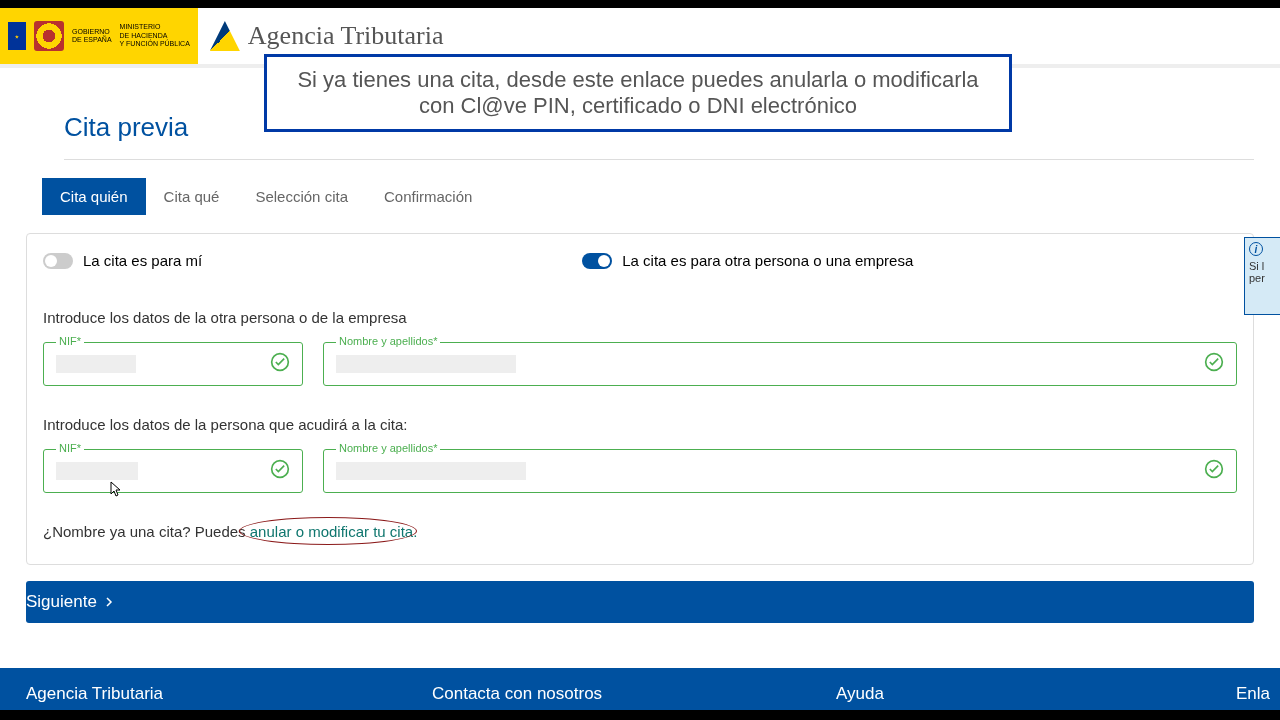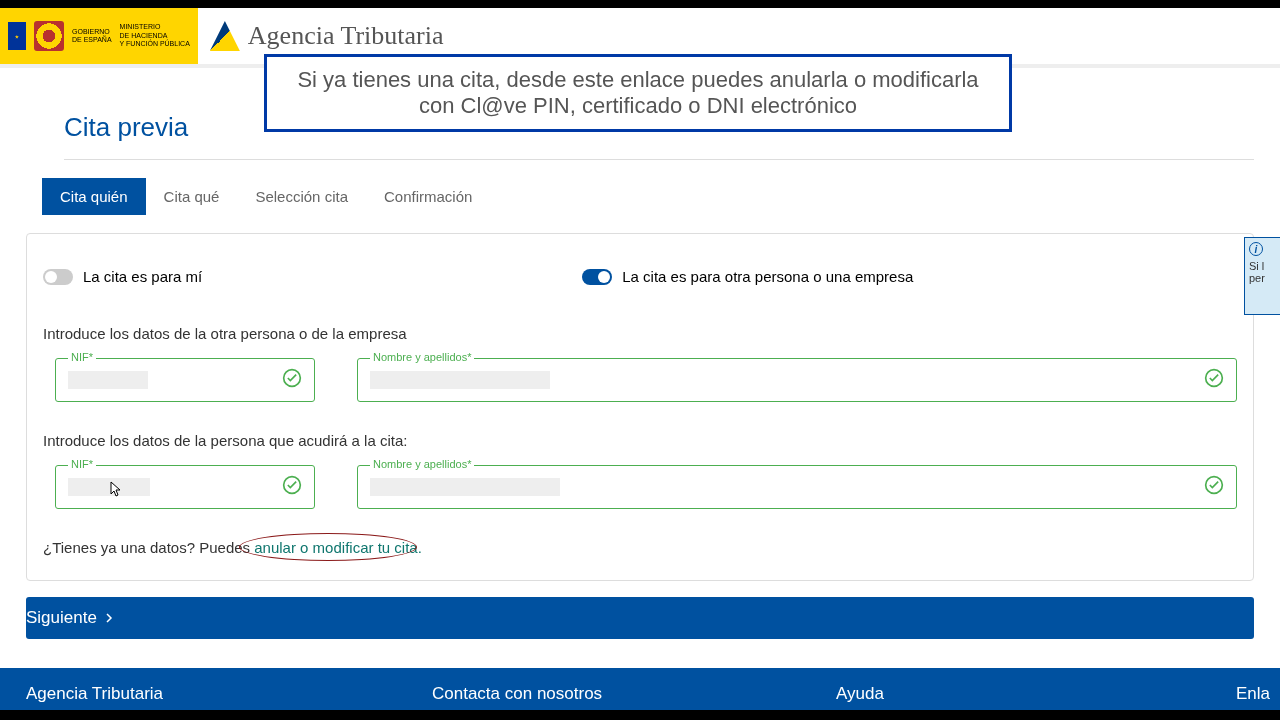--- a/index.html
+++ b/index.html
@@ -19,31 +19,31 @@
 
 .callout { position: absolute; top: 54px; left: 264px; width: 748px; background: #fff; border: 3px solid #0039a6; padding: 10px 18px; text-align: center; font-size: 22px; color: #555; z-index: 10; }
 
 .page { padding: 0 26px; }
 .page-title { font-size: 26px; color: #0051a0; margin-top: 44px; margin-bottom: 18px; border-bottom: 1px solid #ddd; padding-bottom: 16px; margin-left: 38px; }
 
 .tabs { display: flex; gap: 0; margin-bottom: 18px; padding-left: 16px; }
 .tab { padding: 10px 18px; font-size: 15px; color: #666; cursor: pointer; }
 .tab.active { background: #0051a0; color: #fff; }
 
-.card { border: 1px solid #ddd; border-radius: 4px; padding: 34px 16px 24px; }
+.card { border: 1px solid #ddd; border-radius: 4px; padding: 18px 16px 24px; }
 .toggle-row { display: flex; gap: 380px; margin-bottom: 40px; }
 .toggle-item { display: flex; align-items: center; gap: 10px; font-size: 15px; }
 .switch { width: 30px; height: 16px; border-radius: 10px; position: relative; display: inline-block; }
 .switch.off { background: #ccc; }
 .switch.off::after { content: ""; position: absolute; width: 12px; height: 12px; border-radius: 50%; background: #fff; top: 2px; left: 2px; }
 .switch.on { background: #0051a0; }
 .switch.on::after { content: ""; position: absolute; width: 12px; height: 12px; border-radius: 50%; background: #fff; top: 2px; right: 2px; }
 
 .section-label { font-size: 15px; margin-bottom: 16px; color: #333; }
-.field-row { display: flex; gap: 42px; margin-bottom: 30px; margin-left: 12px; }
+.field-row { display: flex; gap: 20px; margin-bottom: 30px; }
 .field { position: relative; border: 1px solid #4caf50; border-radius: 3px; height: 44px; display: flex; align-items: center; padding: 0 12px; }
 .field.small { width: 260px; }
 .field.large { flex: 1; }
 .field-label { position: absolute; top: -8px; left: 12px; background: #fff; font-size: 11px; color: #4caf50; padding: 0 3px; }
 .field-value { background: #eee; color: #eee; height: 18px; display: inline-block; }
 .field .check { margin-left: auto; }
 .check svg { width: 20px; height: 20px; }
 
 .question-row { font-size: 15px; color: #333; margin-top: 30px; }
 .question-row a { color: #0f766e; text-decoration: none; position: relative; }
@@ -147,21 +147,21 @@
         <span class="field-label">Nombre y apellidos*</span>
         <span class="field-value" style="width:190px"></span>
         <span class="check"><svg viewBox="0 0 24 24">
               <circle cx="12" cy="12" r="10" fill="none" stroke="#4caf50" stroke-width="2"></circle>
               <path d="M7 12l3 3 7-7" fill="none" stroke="#4caf50" stroke-width="2"></path>
             </svg></span>
       </div>
     </div>
 
     <div class="question-row" style="position:relative">
-      <span>¿Tienes ya una datos? Puedes </span><a href="#">anular o modificar tu cita.</a>
+      <span>¿Nombre ya una cita? Puedes </span><a href="#">anular o modificar tu cita.</a>
       <span class="oval" style="left:196px; top:-6px"></span>
     </div>
   </div>
 </div>
 
 <button class="next-btn">
   <span>Siguiente</span>
   <svg viewBox="0 0 24 24">
       <path d="M8 4l8 8-8 8" fill="none" stroke="#fff" stroke-width="3"></path>
     </svg>

